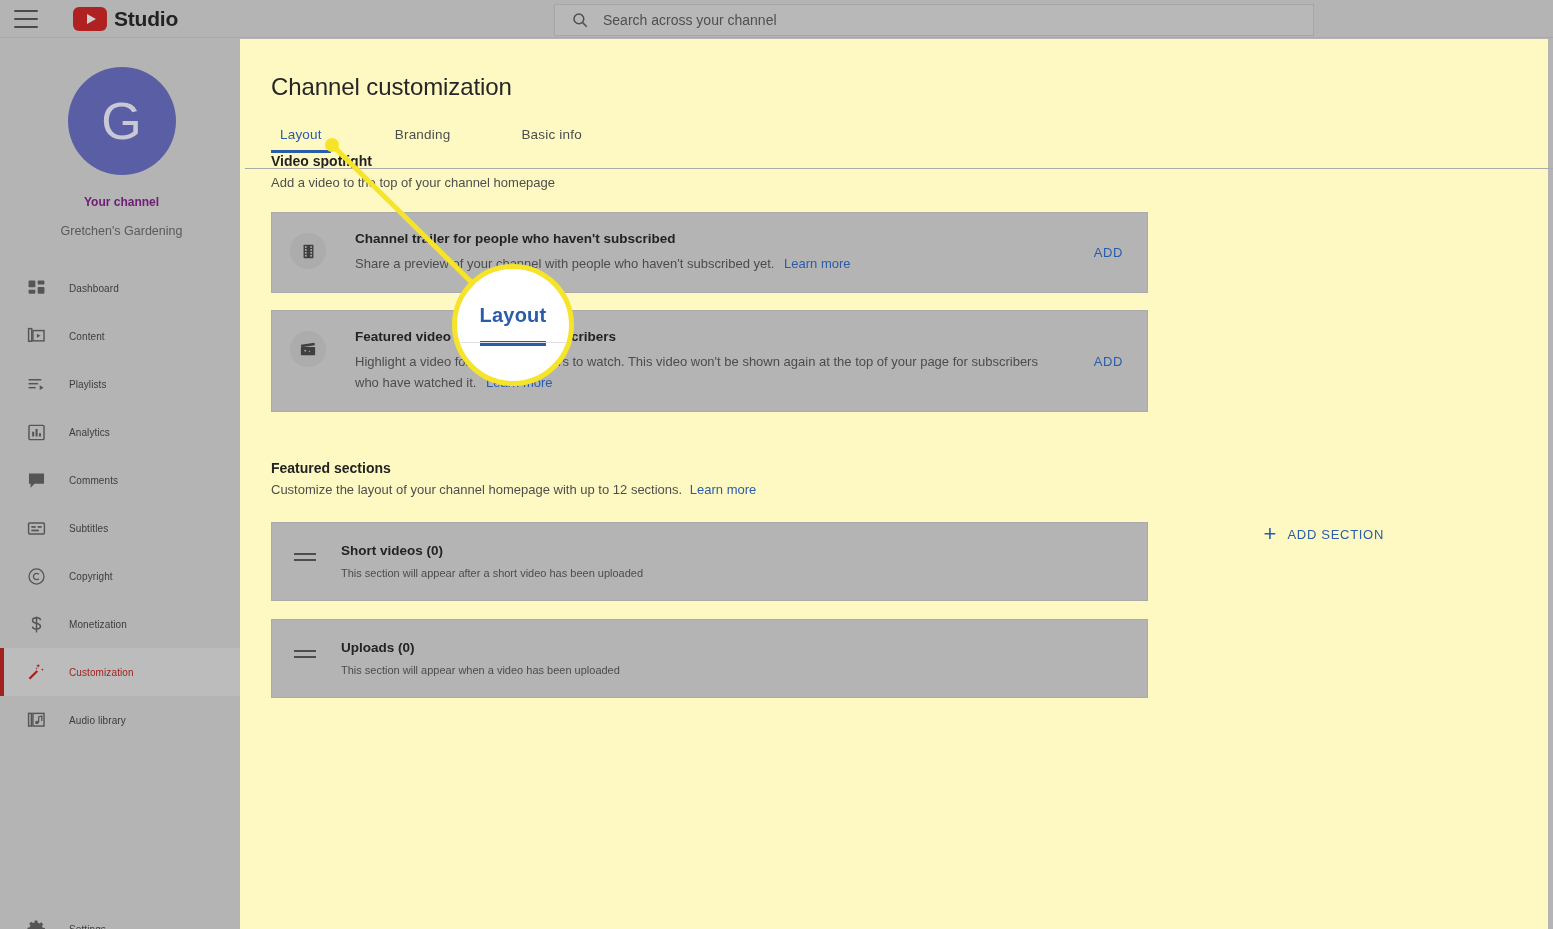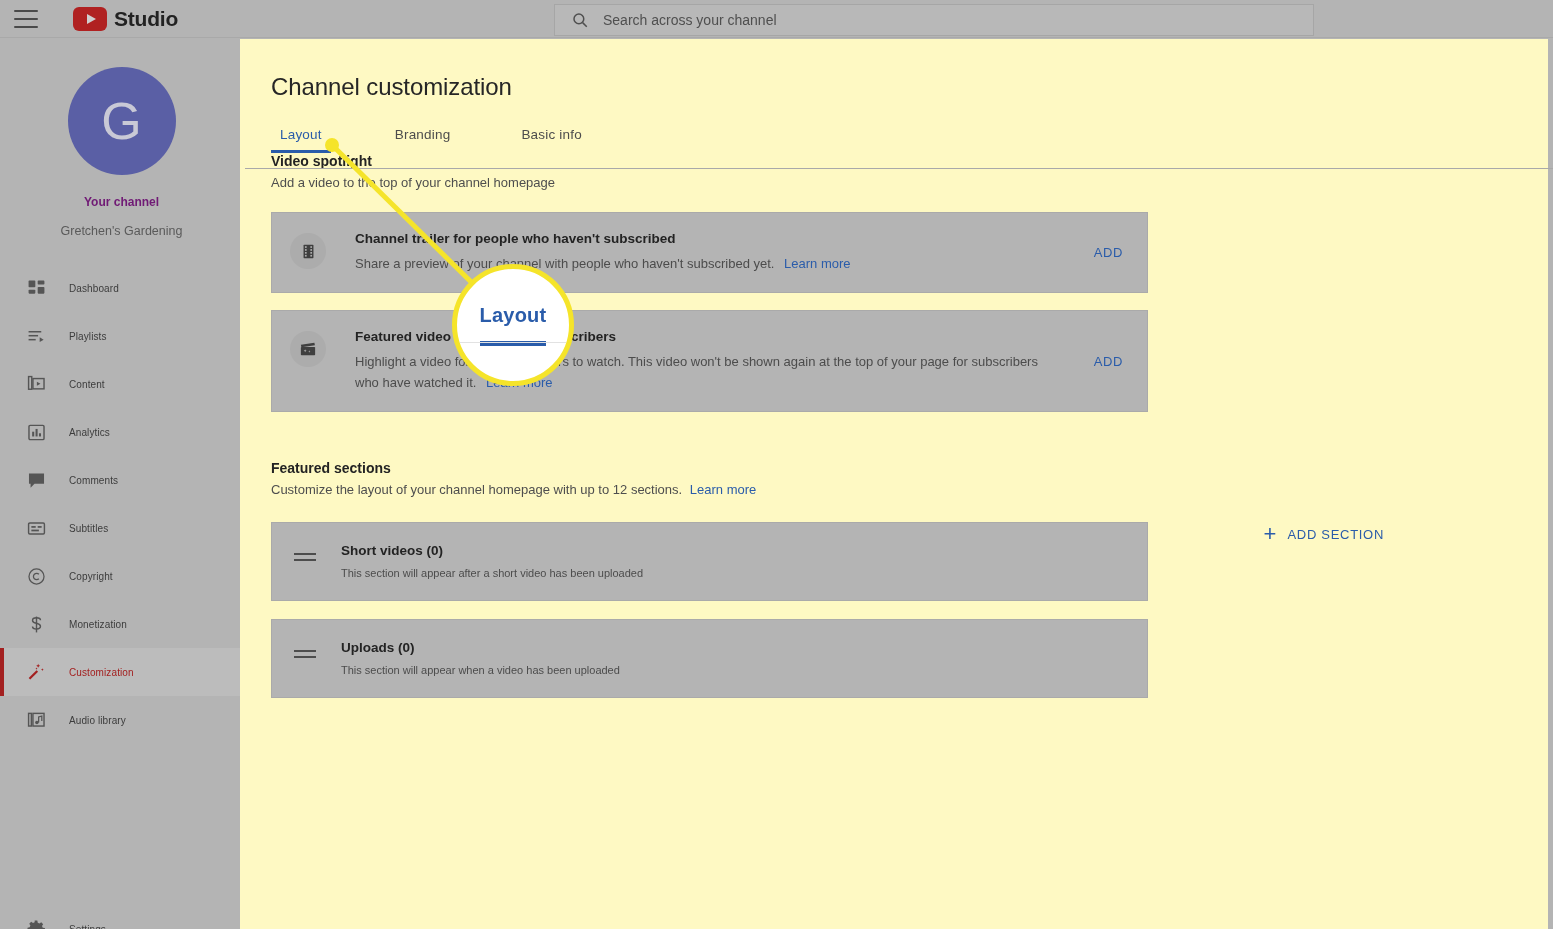--- a/index.html
+++ b/index.html
@@ -259,39 +259,39 @@
             <rect x="13.5" y="2" width="8.5" height="5" rx="1"></rect>
           <rect x="2" y="13.5" width="8.5" height="5" rx="1"></rect>
             <rect x="13.5" y="10" width="8.5" height="8.5" rx="1"></rect>
         </svg>
       </span>
       <span class="nav-label">Dashboard</span>
     </div>
 
     <div class="nav-item">
       <span class="nav-ico">
+        <svg width="19" height="19" viewBox="0 0 24 24" fill="none" stroke="currentColor" stroke-width="1.8">
+          <rect x="2" y="2" width="4" height="16"></rect>
+          <rect x="7.5" y="4.5" width="14" height="13"></rect>
+          <path d="M12.5 8.5 L17 11 L12.5 13.5 Z" fill="currentColor" stroke="none"></path>
+        </svg>
+      </span>
+      <span class="nav-label">Content</span>
+    </div>
+
+    <div class="nav-item">
+      <span class="nav-ico">
         <svg width="19" height="19" viewBox="0 0 24 24" fill="none" stroke="currentColor" stroke-width="1.9">
           <line x1="2" y1="6" x2="18" y2="6"></line>
             <line x1="2" y1="11" x2="14" y2="11"></line>
             <line x1="2" y1="16" x2="11" y2="16"></line>
           <path d="M16 13 L21 16 L16 19 Z" fill="currentColor" stroke="none"></path>
         </svg>
       </span>
       <span class="nav-label">Playlists</span>
-    </div>
-
-    <div class="nav-item">
-      <span class="nav-ico">
-        <svg width="19" height="19" viewBox="0 0 24 24" fill="none" stroke="currentColor" stroke-width="1.8">
-          <rect x="2" y="2" width="4" height="16"></rect>
-          <rect x="7.5" y="4.5" width="14" height="13"></rect>
-          <path d="M12.5 8.5 L17 11 L12.5 13.5 Z" fill="currentColor" stroke="none"></path>
-        </svg>
-      </span>
-      <span class="nav-label">Content</span>
     </div>
 
     <div class="nav-item">
       <span class="nav-ico">
         <svg width="19" height="19" viewBox="0 0 24 24" fill="none" stroke="currentColor" stroke-width="1.8">
           <rect x="2.5" y="3" width="19" height="18" rx="1.5"></rect>
           <rect x="6.5" y="11" width="2.6" height="6" fill="currentColor" stroke="none"></rect>
           <rect x="10.8" y="7.5" width="2.6" height="9.5" fill="currentColor" stroke="none"></rect>
           <rect x="15.1" y="13" width="2.6" height="4" fill="currentColor" stroke="none"></rect>
         </svg>

